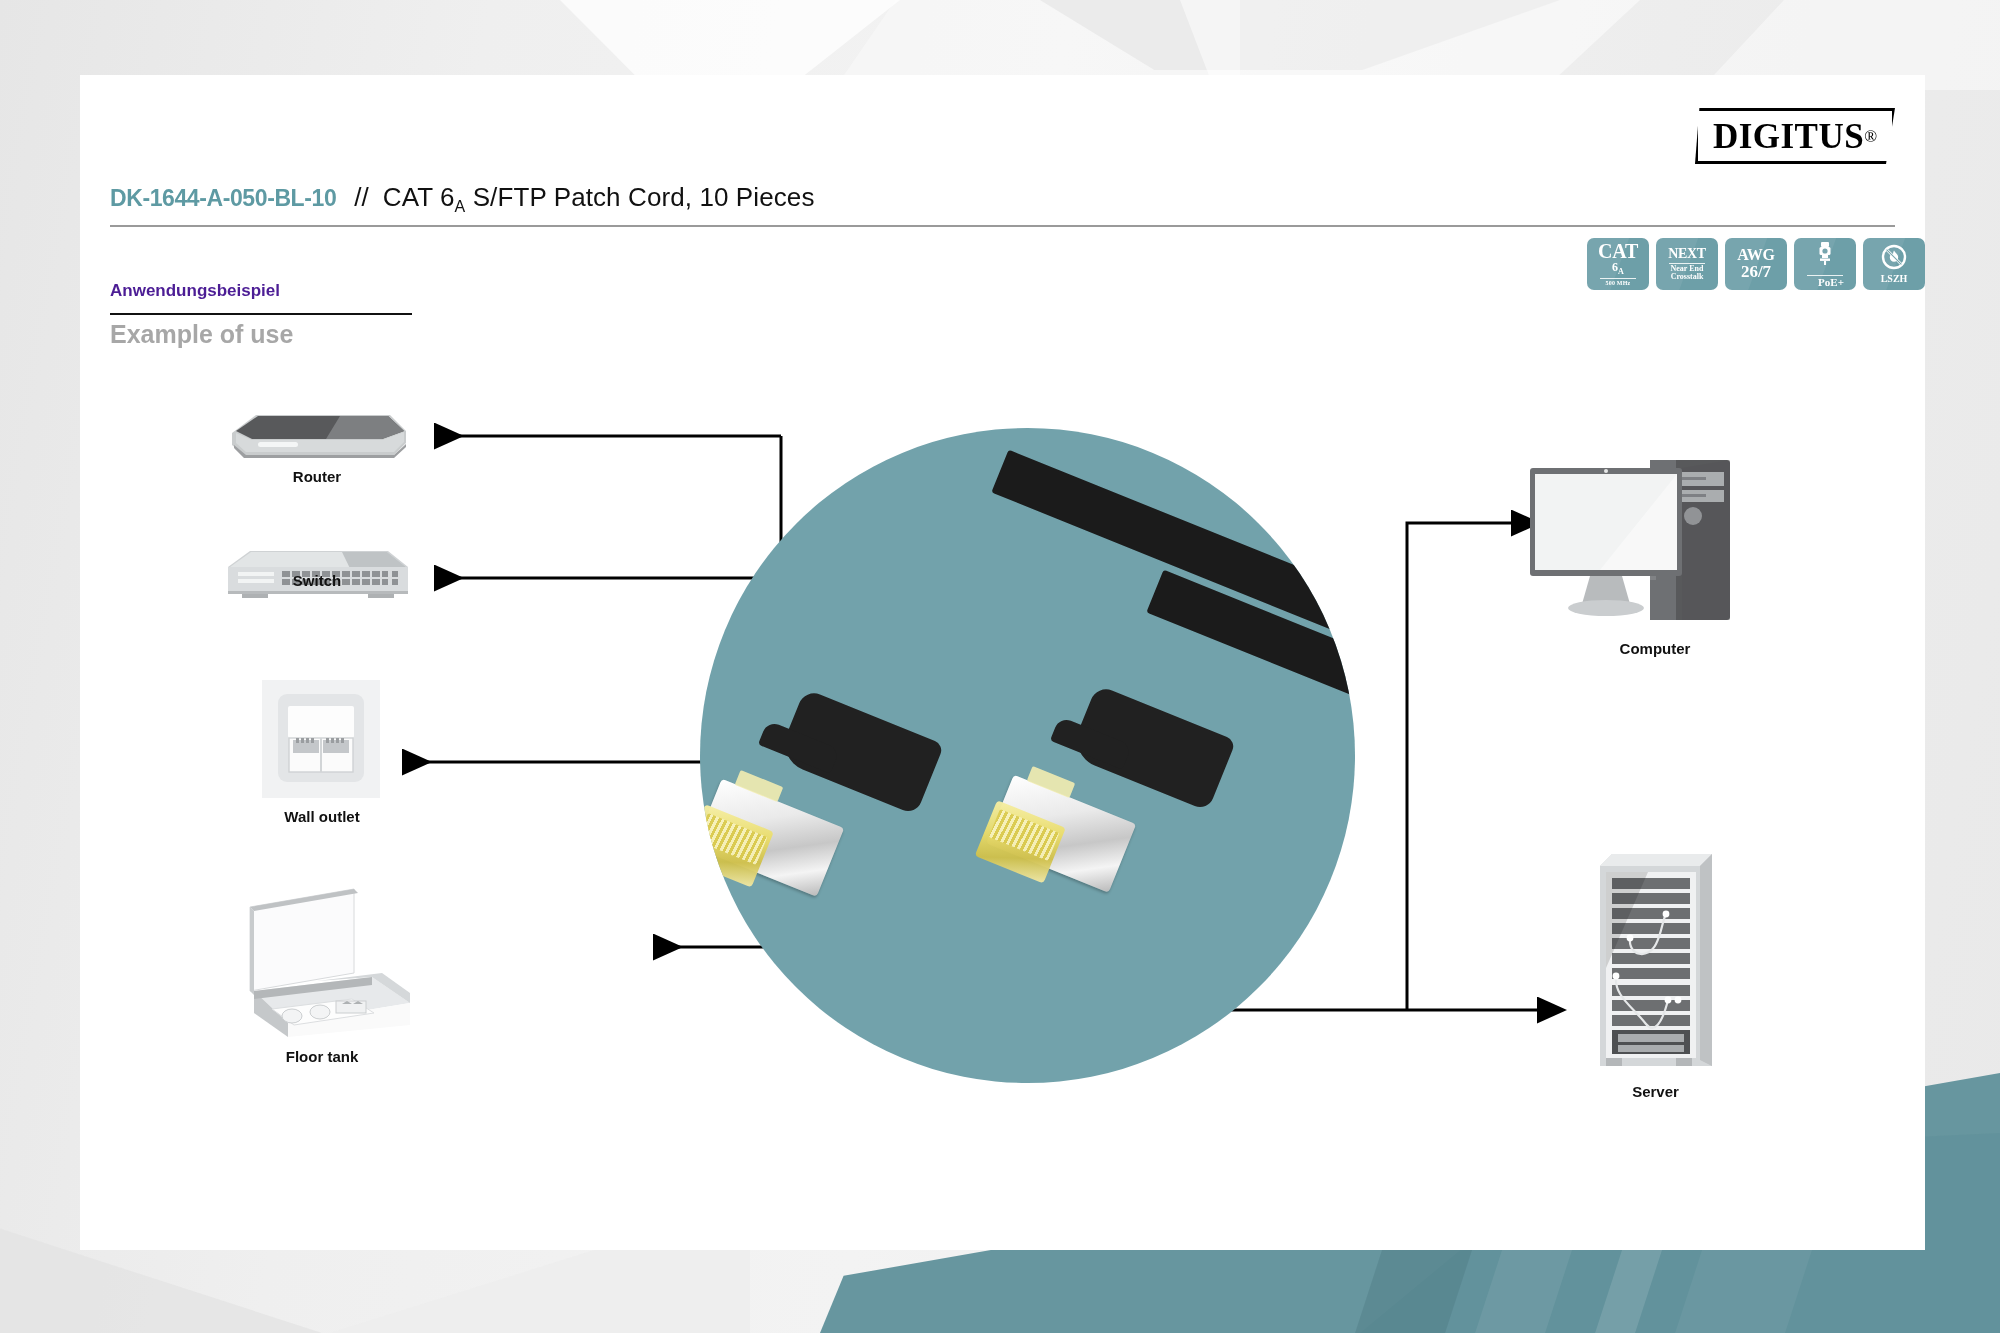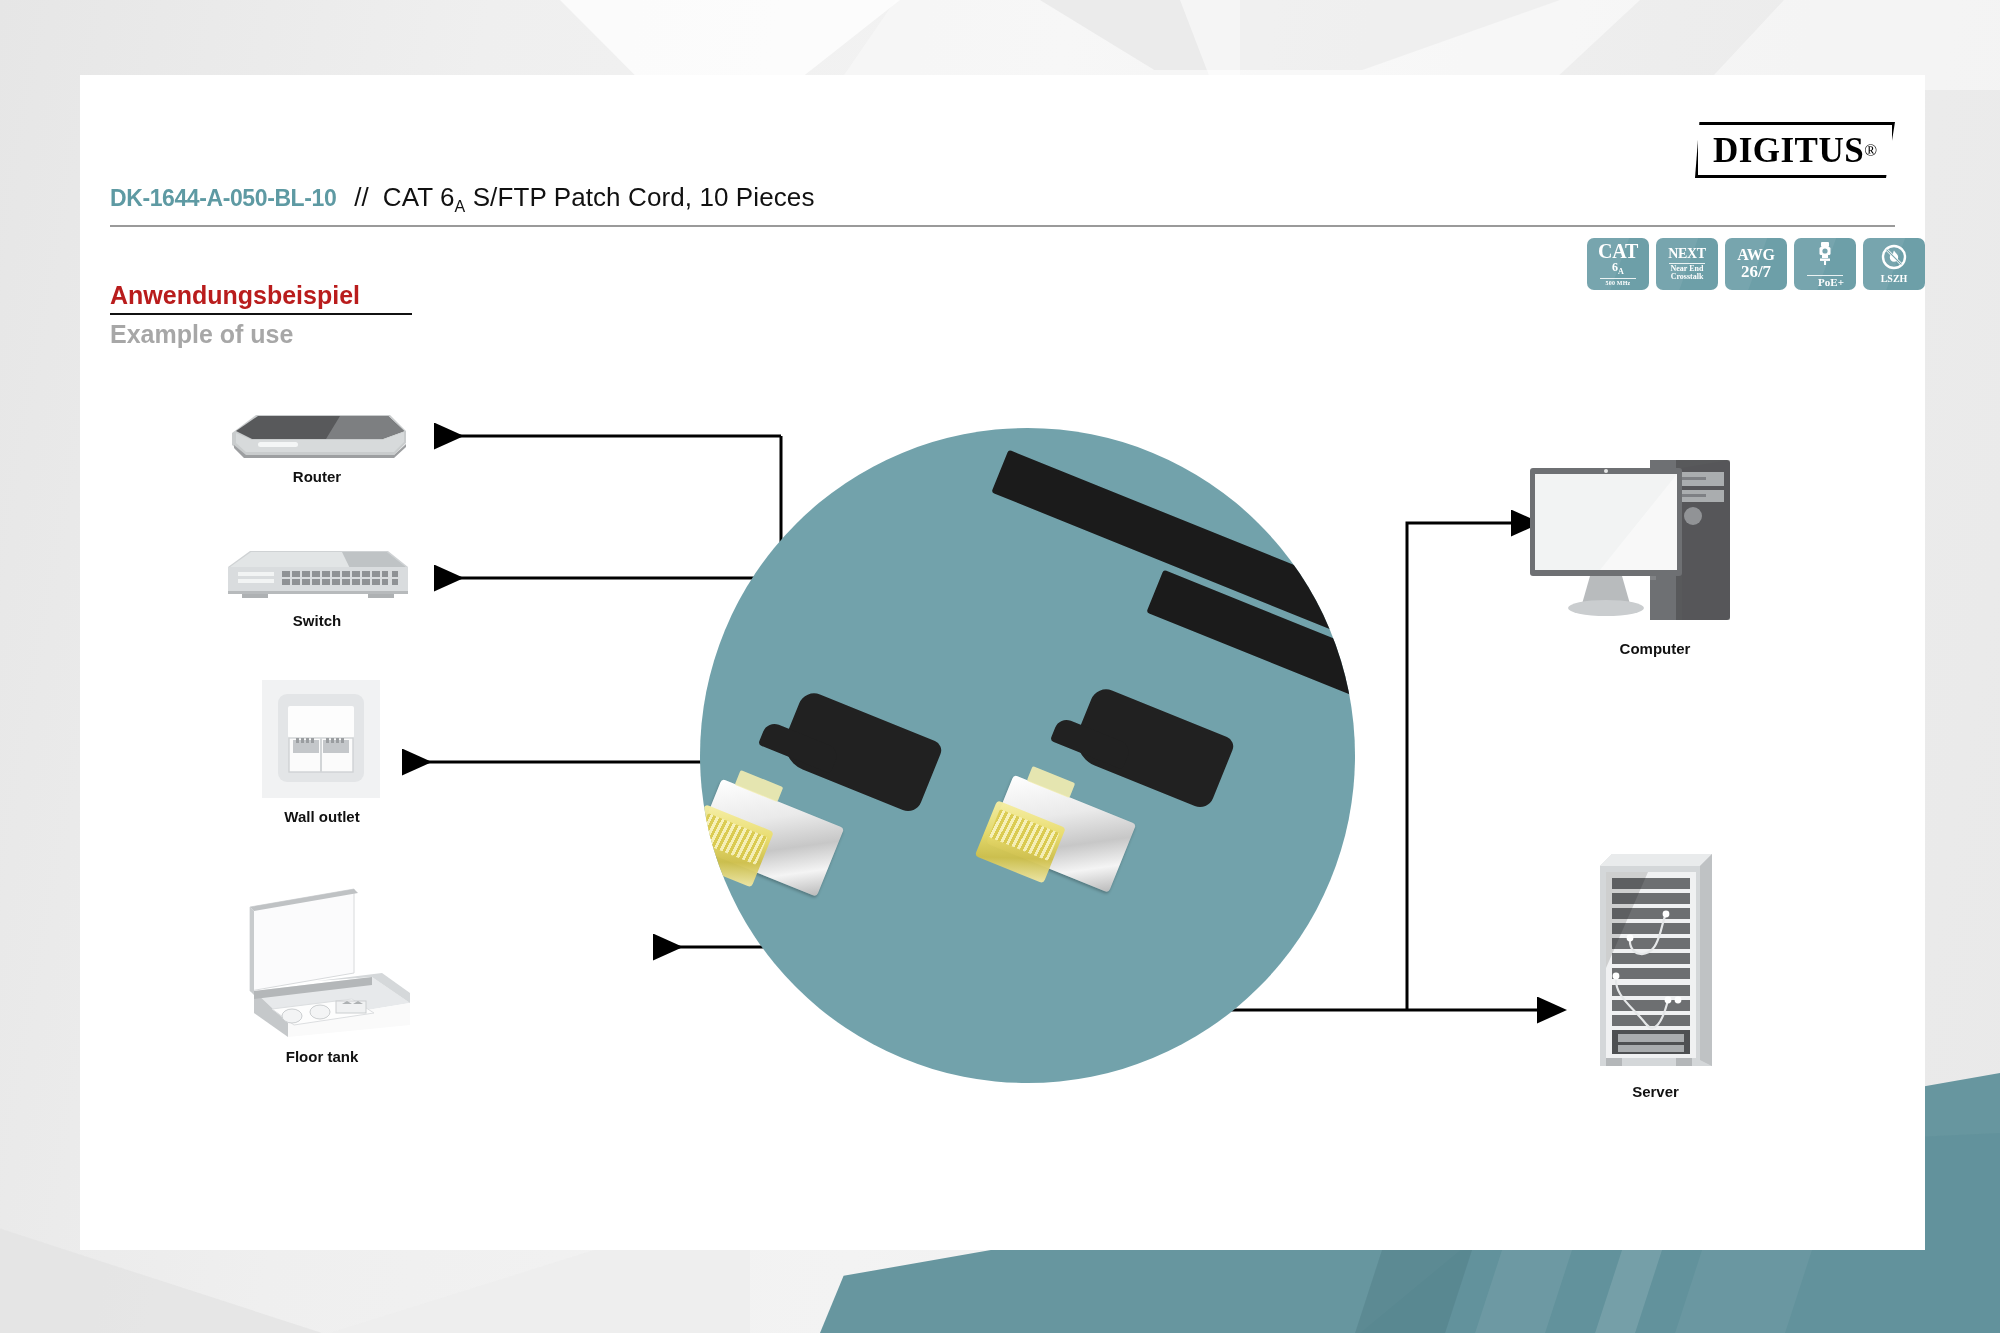--- a/index.html
+++ b/index.html
@@ -33,21 +33,21 @@
 
   .bg-bottomleft{position:absolute;left:0;bottom:0;width:700px;height:180px;
     background:#e4e4e4;clip-path:polygon(0 42%,46% 100%,0 100%);opacity:.85;}
   .bg-bottomleft2{position:absolute;left:330px;bottom:0;width:420px;height:150px;
     background:#ededed;clip-path:polygon(0 100%,100% 12%,100% 100%);opacity:.9;}
 
   
   .card{position:absolute;left:80px;top:75px;width:1845px;height:1175px;background:#ffffff;}
 
   
-  .logo-box{position:absolute;left:1695px;top:122px;width:200px;height:56px;}
+  .logo-box{position:absolute;left:1695px;top:108px;width:200px;height:56px;}
   .logo-shape{position:absolute;inset:0;border:3px solid #000;
     clip-path:polygon(2.2% 0,100% 0,95.5% 100%,0 100%);}
   .logo-inner{position:absolute;inset:0;display:flex;align-items:center;justify-content:center;}
   .logo-text{font-family:"Liberation Serif",serif;font-weight:bold;font-size:35px;letter-spacing:.5px;color:#000;line-height:1;}
   .logo-reg{font-family:"Liberation Serif",serif;font-size:17px;vertical-align:super;line-height:1;}
 
   .title-row{position:absolute;left:110px;top:182px;display:flex;align-items:baseline;}
   .title-code{font-size:23px;font-weight:bold;color:#5e9aa3;letter-spacing:-.4px;}
   .title-sep{font-size:26px;color:#111;margin:0 14px 0 18px;font-weight:normal;}
   .title-desc{font-size:26px;color:#111;font-weight:normal;letter-spacing:.1px;}
@@ -67,21 +67,21 @@
   .b-rule{width:36px;height:1px;background:#ffffff;opacity:.85;margin:2px 0 1px;}
   .b-tiny{font-size:6px;font-weight:bold;letter-spacing:.2px;}
   .b-next{font-size:14px;font-weight:bold;line-height:1;letter-spacing:-.4px;}
   .b-next-sub{font-size:8px;font-weight:bold;line-height:1.05;text-align:center;}
   .b-awg{font-size:16px;font-weight:bold;line-height:1;letter-spacing:-.3px;}
   .b-awg2{font-size:17px;font-weight:bold;line-height:1.05;}
   .b-poe{font-size:11px;font-weight:bold;line-height:1;margin-left:12px;}
   .b-lszh{font-size:10px;font-weight:bold;line-height:1;}
 
   
-  .sec-de{position:absolute;left:110px;top:281px;font-size:25px;font-weight:bold;color:#b91c1c;}
+  .sec-de{position:absolute;left:110px;top:281px;font-size:17px;font-weight:bold;color:#4c1d95;}
   .sec-de-rule{position:absolute;left:110px;top:313px;width:302px;height:2px;background:#111;}
   .sec-en{position:absolute;left:110px;top:320px;font-size:25px;font-weight:bold;color:#a7a7a7;}
 
   
   .diagram{position:absolute;left:80px;top:75px;width:1845px;height:1175px;}
   .dev-label{position:absolute;font-size:15px;font-weight:bold;color:#111;text-align:center;white-space:nowrap;}
 
   svg.wires{position:absolute;left:0;top:0;width:2000px;height:1333px;pointer-events:none;}
 
   
@@ -282,21 +282,21 @@
         <rect x="130" y="34" width="8" height="6"></rect>
       <rect x="140" y="34" width="8" height="6"></rect>
         <rect x="150" y="34" width="8" height="6"></rect>
       <rect x="160" y="34" width="6" height="6"></rect>
         <rect x="170" y="34" width="6" height="6"></rect>
     </g>
     <rect x="6" y="46" width="180" height="3" fill="#b7babc"></rect>
     <rect x="20" y="49" width="26" height="4" fill="#aeb1b3"></rect>
     <rect x="146" y="49" width="26" height="4" fill="#aeb1b3"></rect>
   </svg>
-  <div class="dev-label" style="left:222px;top:612px;width:190px;">Switch</div>
+  <div class="dev-label" style="left:222px;top:572px;width:190px;">Switch</div>
 
   <svg style="position:absolute;left:262px;top:680px;" width="120" height="120">
     <rect x="0" y="0" width="118" height="118" fill="#f1f2f3"></rect>
     <rect x="16" y="14" width="86" height="88" rx="9" fill="#e3e5e7"></rect>
     <rect x="26" y="26" width="66" height="32" rx="2" fill="#fdfdfd"></rect>
     <path d="M52,26 q7,-7 14,0 z" fill="#e3e5e7"></path>
     <rect x="27" y="58" width="64" height="34" fill="#fbfbfb" stroke="#cfd2d4" stroke-width="1.4"></rect>
     <rect x="31" y="60" width="26" height="13" fill="#c4c7ca"></rect>
     <rect x="61" y="60" width="26" height="13" fill="#c4c7ca"></rect>
     <g fill="#9a9da0">

